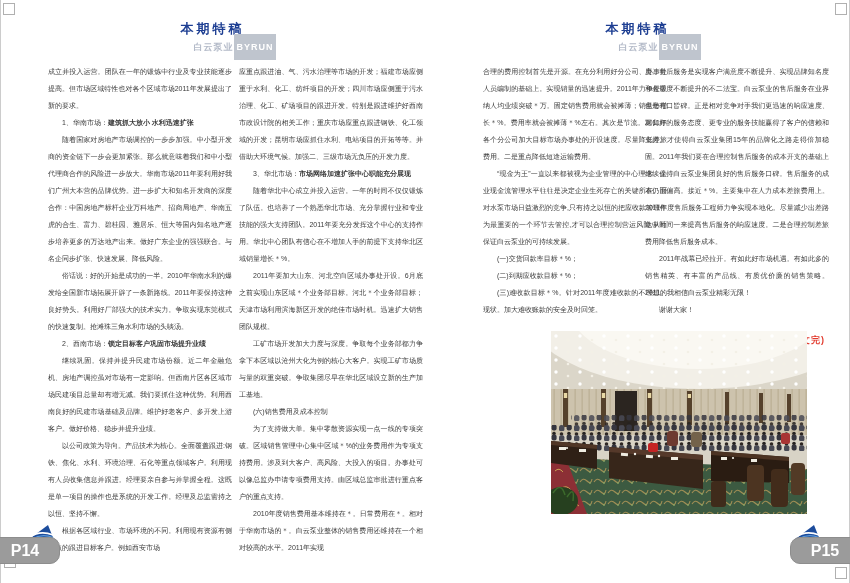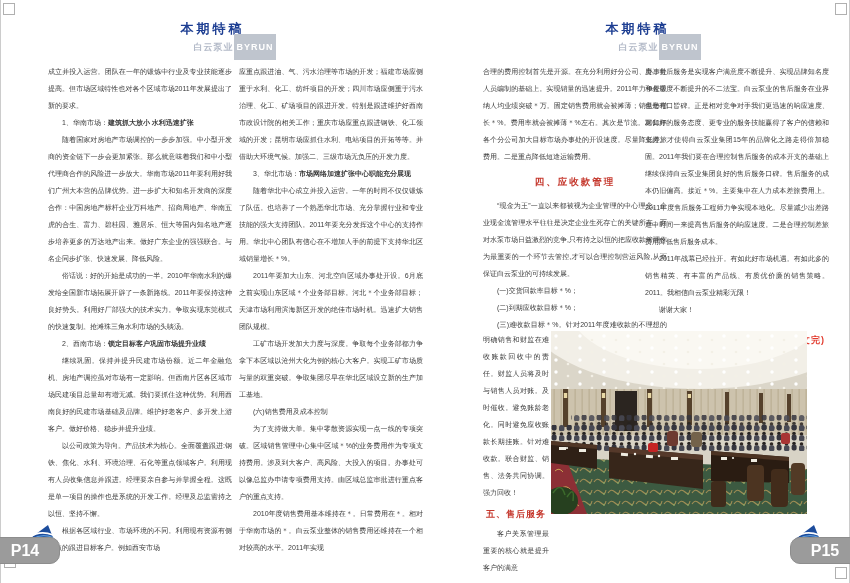--- a/index.html
+++ b/index.html
@@ -103,32 +103,26 @@
 <div class="page" id="pageR">
   <div class="hdr">
     <div class="hdr-title">本期特稿</div>
     <div class="hdr-sub">
       <span class="cn">白云泵业</span><span class="en">BYRUN</span>
     </div>
   </div>
 
   <div class="col" id="colC">
     <p class="noind">合理的费用控制首先是开源。在充分利用好分公司、办事处人员编制的基础上。实现销量的迅速提升。2011年力争是吸纳人均业绩突破＊万。固定销售费用就会被摊薄；销量每增长＊%。费用率就会被摊薄＊%左右。其次是节流。2011年各个分公司加大目标市场办事处的开设速度。尽量降低差旅费用。二是重点降低短途运输费用。</p>
-    <p class="red-center">四、应收款管理</p>
     <p>“现金为王”一直以来都被视为企业管理的中心理念。企业现金流管理水平往往是决定企业生死存亡的关键所在。面对水泵市场日益激烈的竞争,只有持之以恒的把应收款管理作为最重要的一个环节去管控,才可以合理控制营运风险,从而保证白云泵业的可持续发展。</p>
     <p>(一)交货回款率目标＊%；</p>
     <p>(二)到期应收款目标＊%；</p>
     <p>(三)难收款目标＊%。针对2011年度难收款的不理想的现状。加大难收账款的安全及时回笼。</p>
   </div>
 
-  <div class="col" id="colWrap">
-    <p class="noind">明确销售和财监在难收账款回收中的责任。财监人员将及时与销售人员对账。及时催收。避免账龄老化。同时避免应收账款长期挂账。针对难收款。联合财监、销售、法务共同协调。强力回收！</p>
-    <p class="red-sub">五、售后服务</p>
-    <p>客户关系管理最重要的核心就是提升客户的满意</p>
-  </div>
 
   <div class="col" id="colD">
     <p class="noind">度。售后服务是实现客户满意度不断提升、实现品牌知名度和名誉度不断提升的不二法宝。白云泵业的售后服务在业界也是有口皆碑。正是相对竞争对手我们更迅速的响应速度、更良好的服务态度、更专业的服务技能赢得了客户的信赖和支持。才使得白云泵业集团15年的品牌化之路走得倍加稳固。2011年我们要在合理控制售后服务的成本开支的基础上继续保持白云泵业集团良好的售后服务口碑。售后服务的成本仍旧偏高。接近＊%。主要集中在人力成本差旅费用上。2011年度售后服务工程师力争实现本地化。尽量减少出差路途中时间一来提高售后服务的响应速度。二是合理控制差旅费用降低售后服务成本。</p>
     <p>2011年战幕已经拉开。有如此好市场机遇。有如此多的销售精英、有丰富的产品线、有质优价廉的销售策略。2011。我相信白云泵业精彩无限！</p>
     <p>谢谢大家！</p>
     <p class="end-mark">(全文完)</p>
   </div>
 
   <div class="photo">
     <svg width="256" height="183" viewBox="0 0 256 183">

